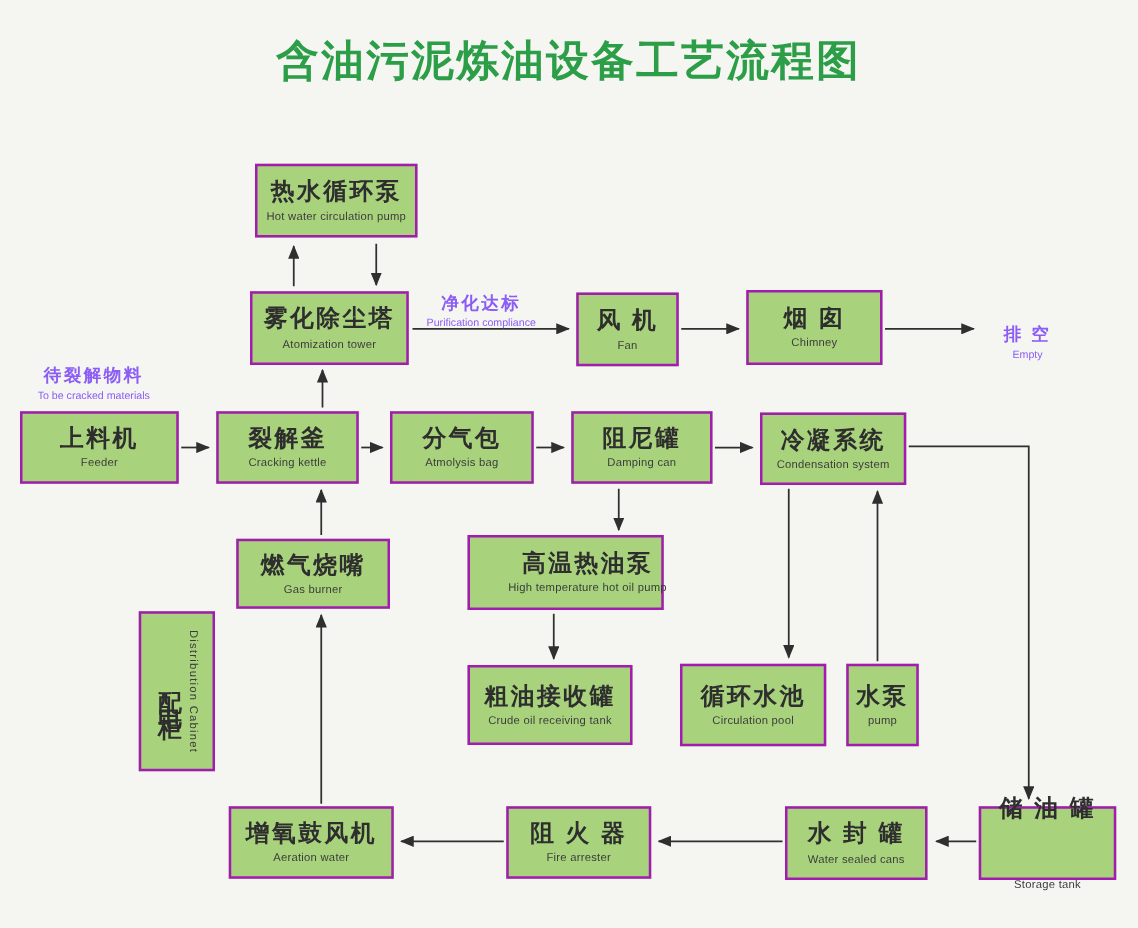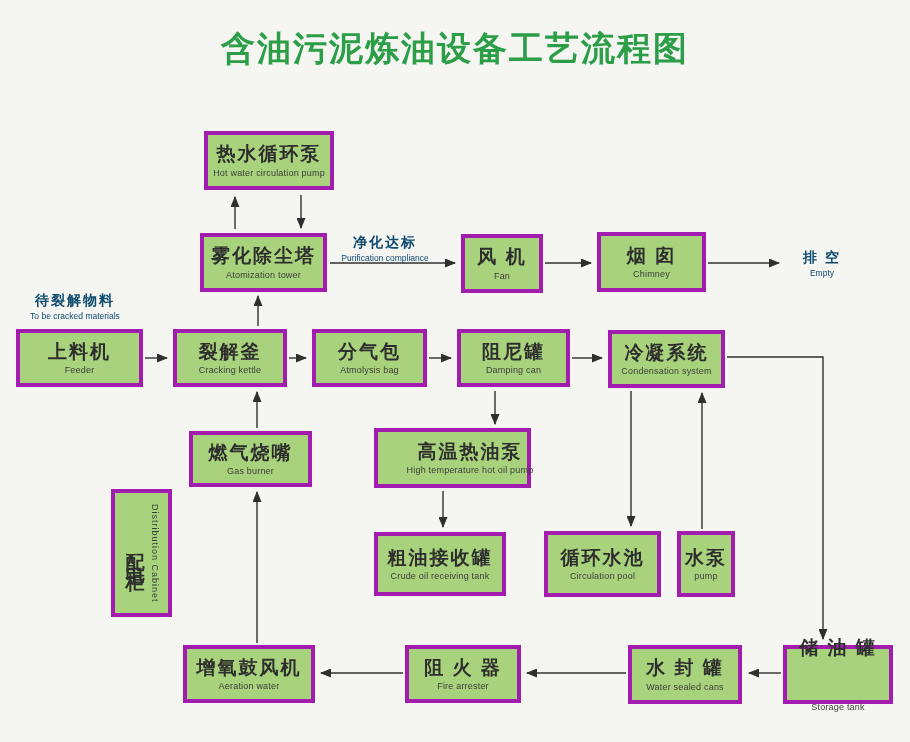--- a/index.html
+++ b/index.html
@@ -12,42 +12,42 @@
   .canvas{position:absolute;left:0;top:0;width:910px;height:742px;border-radius:10px;}
   .title{
     position:absolute;left:0;top:26px;width:100%;
     text-align:center;font-size:34px;font-weight:bold;
     letter-spacing:2px;color:#2b9e47;margin:0;
   }
   svg.wires{position:absolute;left:0;top:0;width:910px;height:742px;pointer-events:none;}
   .node{
     position:absolute;
     background:#a8d37c;
-    border:4px solid #a21caf;
+    border:2px solid #a21caf;
     box-sizing:border-box;
     display:flex;flex-direction:column;
     align-items:center;justify-content:center;
     text-align:center;
   }
   .node .zh{
     font-size:19px;font-weight:bold;color:#2e2e2e;
     letter-spacing:2px;line-height:1.2;white-space:nowrap;
   }
   .node .en{
     font-size:9px;color:#3c3c3c;letter-spacing:.2px;
     margin-top:2px;white-space:nowrap;
   }
   .node.vert{flex-direction:row;gap:4px;}
   .node.vert .zh{
     writing-mode:vertical-rl;letter-spacing:10px;font-size:19px;
   }
   .node.vert .en{
     writing-mode:vertical-rl;font-size:9px;margin-top:0;letter-spacing:1px;
   }
-  .flabel{position:absolute;text-align:center;color:#0c4a6e;}
+  .flabel{position:absolute;text-align:center;color:#8b5cf6;}
   .flabel .zh{font-size:14px;font-weight:bold;letter-spacing:2px;white-space:nowrap;}
   .flabel .en{font-size:8.5px;white-space:nowrap;margin-top:1px;}
 </style>
 </head>
 <body>
 
 <div class="canvas">
 
   <h1 class="title">含油污泥炼油设备工艺流程图</h1>
 
@@ -179,18 +179,18 @@
   <div class="flabel" style="left:15px;top:292px;width:120px;">
     <div class="zh">待裂解物料</div>
     <div class="en">To be cracked materials</div>
   </div>
 
   <div class="flabel" style="left:335px;top:234px;width:100px;">
     <div class="zh">净化达标</div>
     <div class="en">Purification compliance</div>
   </div>
 
-  <div class="flabel" style="left:793px;top:249px;width:58px;">
+  <div class="flabel" style="left:793px;top:259px;width:58px;">
     <div class="zh">排 空</div>
     <div class="en">Empty</div>
   </div>
 
 </div>
 
 </body></html>

